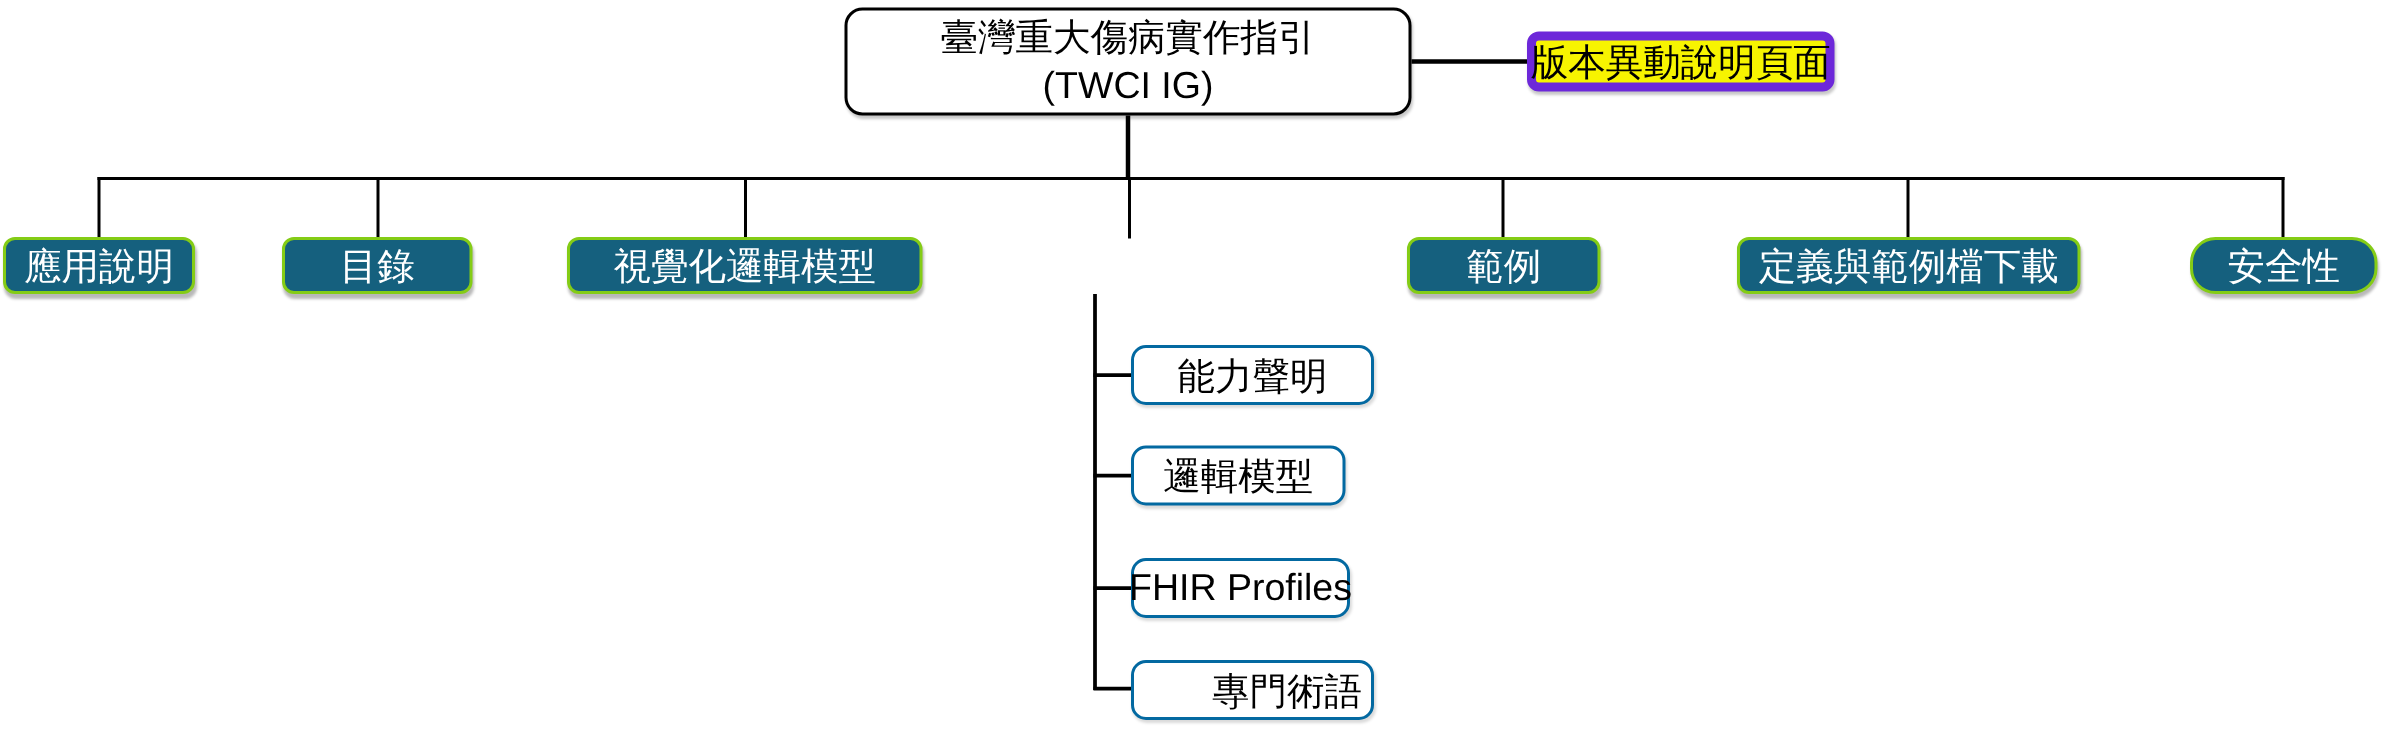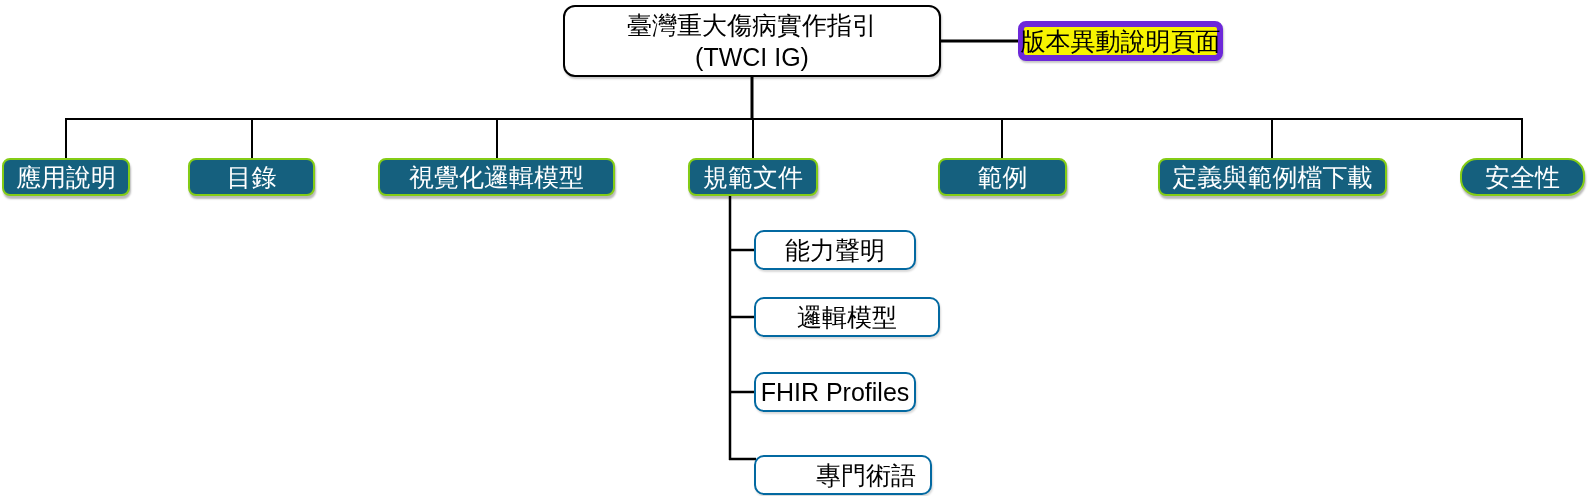--- a/index.html
+++ b/index.html
@@ -93,23 +93,22 @@
   <div class="node node-root" style="left:563px; top:5px; width:378px; height:72px;">
     <div>臺灣重大傷病實作指引</div>
     <div>(TWCI IG)</div>
   </div>
 
   <div class="node node-highlight" style="left:1018px; top:21px; width:205px; height:40px;">版本異動說明頁面</div>
 
   <div class="node node-section" style="left:2px; top:158px; width:128px; height:38px;">應用說明</div>
   <div class="node node-section" style="left:188px; top:158px; width:127px; height:38px;">目錄</div>
   <div class="node node-section" style="left:378px; top:158px; width:237px; height:38px;">視覺化邏輯模型</div>
-  <div class="node node-section" style="left:688px; top:158px; width:130px; height:38px;">規範文件</div>
   <div class="node node-section" style="left:938px; top:158px; width:129px; height:38px;">範例</div>
   <div class="node node-section" style="left:1158px; top:158px; width:229px; height:38px;">定義與範例檔下載</div>
   <div class="node node-section" style="left:1460px; top:158px; width:125px; height:38px;border-radius:17px;">安全性</div>
 
   <div class="node node-leaf" style="left:754px; top:230px; width:162px; height:40px;">能力聲明</div>
-  <div class="node node-leaf" style="left:754px; top:297px; width:186px; height:40px;">邏輯模型</div>
-  <div class="node node-leaf" style="left:754px; top:372px; width:162px; height:40px;">FHIR Profiles</div>
-  <div class="node node-leaf" style="left:754px; top:455px; width:178px; height:40px;padding-left:46px;">專門術語</div>
+  <div class="node node-leaf" style="left:754px; top:297px; width:143px; height:40px;">邏輯模型</div>
+  <div class="node node-leaf" style="left:754px; top:372px; width:146px; height:40px;">FHIR Profiles</div>
+  <div class="node node-leaf" style="left:754px; top:440px; width:162px; height:40px;padding-left:46px;">專門術語</div>
 
 </div>
 
 </body></html>

